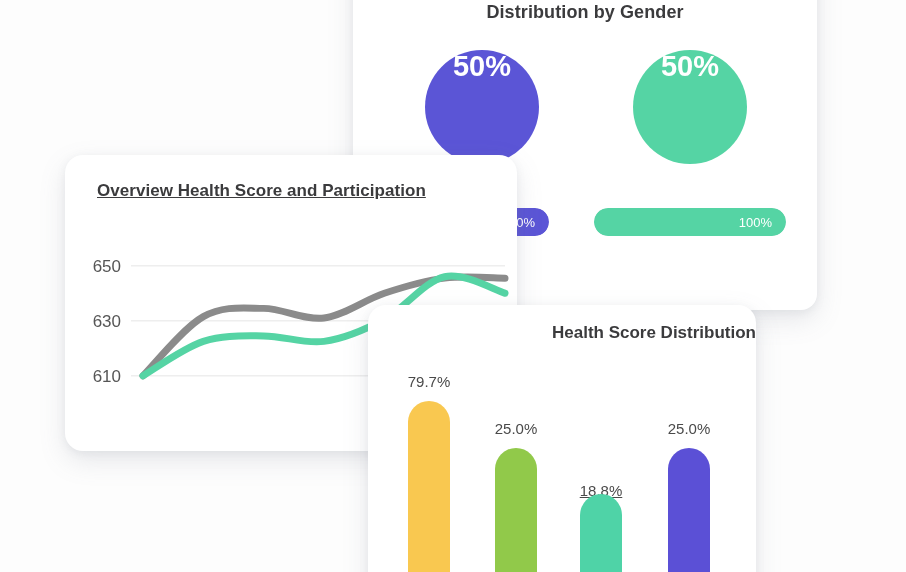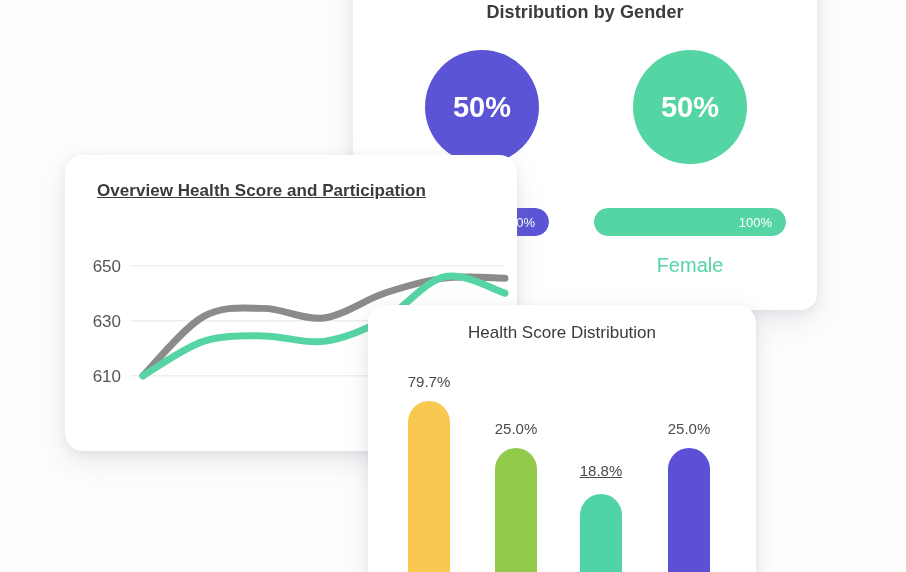--- a/index.html
+++ b/index.html
@@ -49,21 +49,20 @@
     text-align: center;
     font-size: 18px;
     font-weight: 700;
     color: #3b3b3d;
     letter-spacing: 0.1px;
   }
   .bubble {
     position: absolute;
     border-radius: 50%;
     display: flex;
-    align-items: center;
     justify-content: center;
     color: #ffffff;
     font-size: 29px;
     font-weight: 700;
   }
   #bubble-male {
     left: 72px;
     top: 128px;
     width: 114px;
     height: 114px;
@@ -147,23 +146,23 @@
     top: 305px;
     width: 388px;
     height: 300px;
     z-index: 3;
   }
   #bar-card .card-title {
     position: absolute;
     top: 18px;
     left: 0;
     width: 100%;
-    text-align: center;
+    text-align: right;
     font-size: 17px;
-    font-weight: 400;
+    font-weight: 700;
     color: #3b3b3d;
   }
   .bar-col {
     position: absolute;
     bottom: 0;
     width: 42px;
   }
   .bar-value {
     position: absolute;
     width: 90px;
@@ -205,21 +204,20 @@
     </div>
 
     <div class="track" id="track-female" style="background: rgb(236, 238, 241);">
       <div class="fill" id="fill-female" style="background: rgb(85, 212, 164);">
         <span>100%</span>
       </div>
     </div>
 
     <div class="gender-label" id="label-male" style="color: rgb(91, 85, 214);">Male</div>
 
-    <div class="gender-label" id="label-female" style="color: rgb(85, 212, 164);">Female</div>
   </div>
 
   <div class="card" id="line-card">
 
     <div class="card-title">Overview Health Score and Participation</div>
 
     <svg id="line-plot" viewBox="0 0 452 296">
       <g id="line-grid">
           <line x1="66" x2="440" y1="110.75" y2="110.75" stroke="#eeeeee" stroke-width="1.3"></line>
           <line x1="66" x2="440" y1="165.75" y2="165.75" stroke="#eeeeee" stroke-width="1.3"></line>
@@ -243,21 +241,21 @@
     <div id="bar-area" style="position:absolute; left:0; top:0; width:388px; height:300px;">
         <div class="bar-col" style="left: 40px; height: 300px;">
           <div class="bar-value" style="top: 68px;">79.7%</div>
           <div class="bar-rect" style="top: 96px; height: 234px; background: rgb(249, 200, 80);"></div>
         </div>
         <div class="bar-col" style="left: 127px; height: 300px;">
           <div class="bar-value" style="top: 115.099px;">25.0%</div>
           <div class="bar-rect" style="top: 143.099px; height: 186.901px; background: rgb(145, 201, 74);"></div>
         </div>
         <div class="bar-col" style="left: 212px; height: 300px;">
-          <div class="bar-value" style="top: 157px; text-decoration: underline;">18.8%</div>
+          <div class="bar-value" style="top: 177px; text-decoration: underline;">18.8%</div>
           <div class="bar-rect" style="top: 189.45px; height: 140.55px; background: rgb(79, 211, 167);"></div>
         </div>
         <div class="bar-col" style="left: 300px; height: 300px;">
           <div class="bar-value" style="top: 115.099px;">25.0%</div>
           <div class="bar-rect" style="top: 143.099px; height: 186.901px; background: rgb(91, 80, 214);"></div>
         </div>
       </div>
   </div>
 
 </div>

